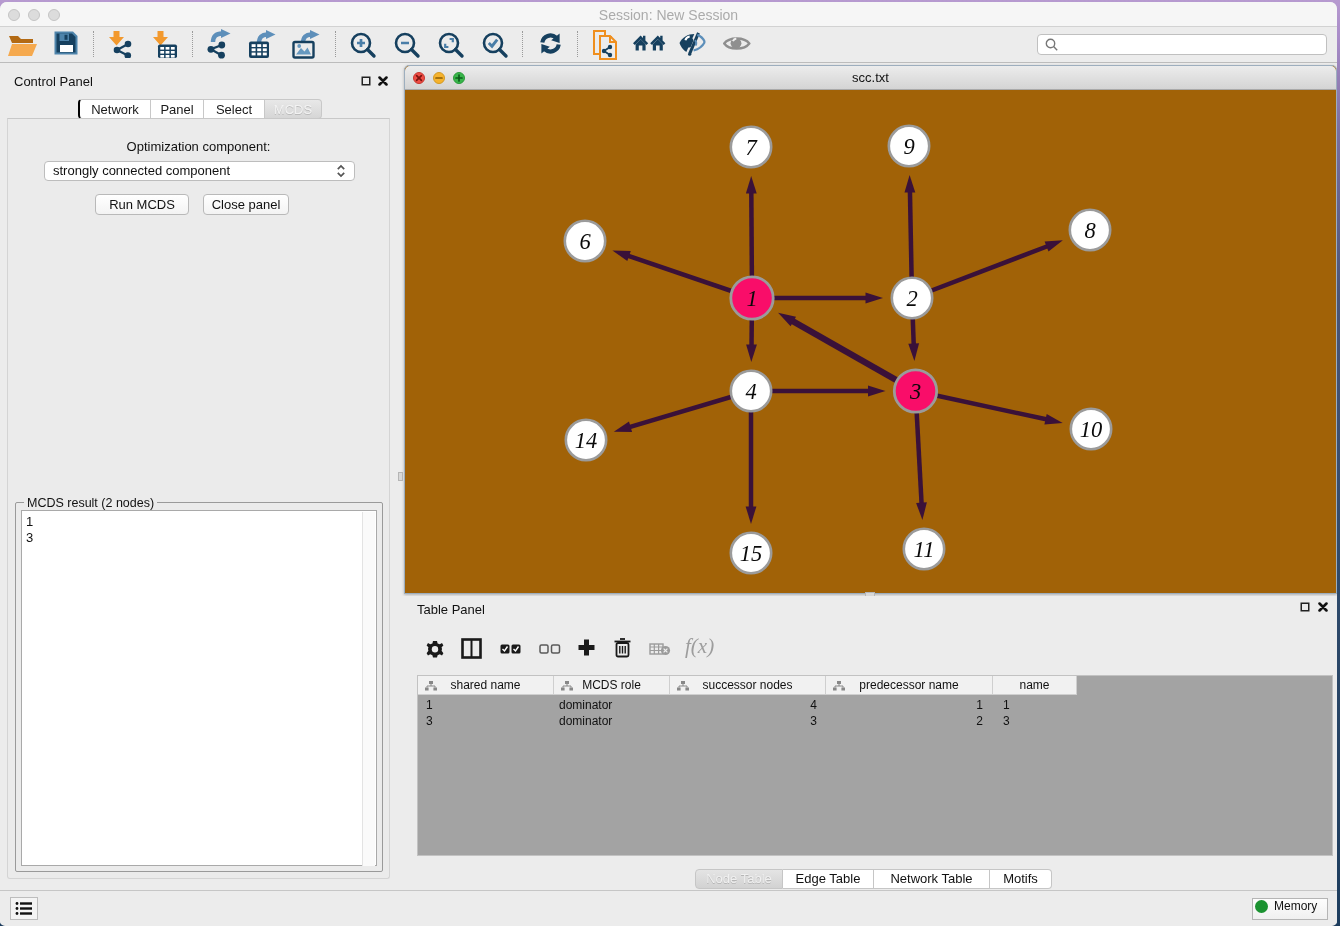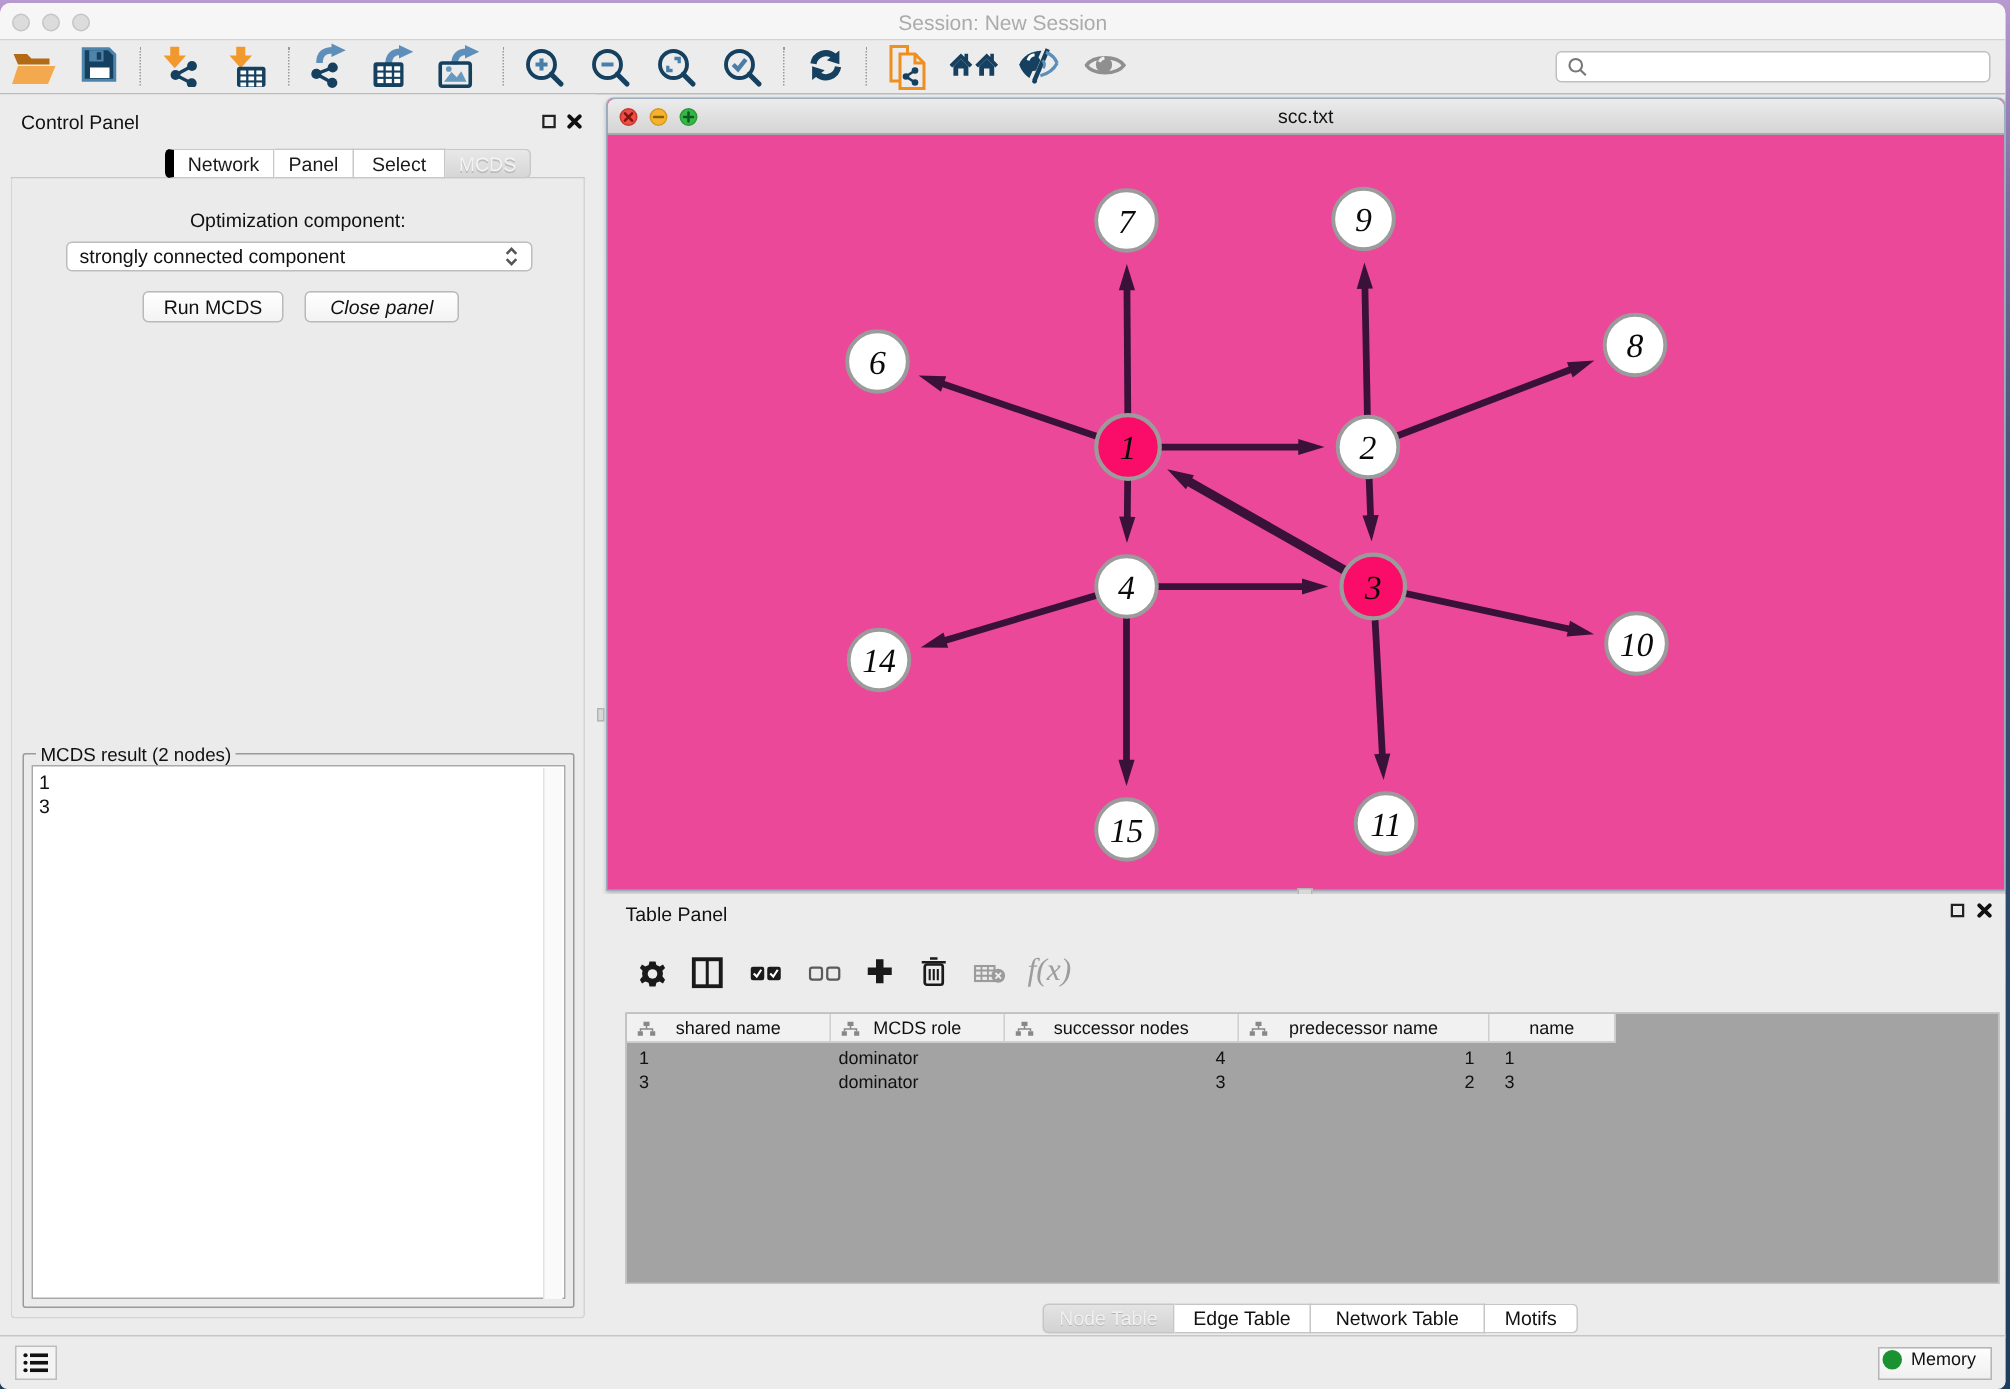--- a/index.html
+++ b/index.html
@@ -16,32 +16,32 @@
   .sep { position:absolute; top:4px; height:26px; width:0; border-left:1px dotted #9a9a9a; }
   .ticon { position:absolute; top:3px; }
   #searchbox { position:absolute; left:1037px; top:7px; width:290px; height:21px; background:#fff; border:1px solid #c0c0c0; border-radius:4px; }
   
   #cpanel { position:absolute; left:0; top:61px; width:397px; height:829px; background:#ececec; }
   #cp-title { position:absolute; left:14px; top:11px; font-size:13px; color:#111; }
   .winbtn { position:absolute; top:11px; font-size:12px; color:#111; }
   #cp-content { position:absolute; left:7px; top:55px; width:383px; height:761px; background:#ebebeb; border:1px solid #d4d4d4; border-top:1px solid #c8c8c8; border-radius:0 0 3px 3px; }
   .tabrow { position:absolute; display:flex; }
   .tab { height:20px; font-size:13px; color:#1a1a1a; background:#fff; border:1px solid #c8c8c8; border-left:none; display:flex; align-items:center; justify-content:center; }
-  .tab.first { border-left:6px solid #000000; border-radius:4px 0 0 4px;margin-left:32px; }
+  .tab.first { border-left:2px solid #000000; border-radius:4px 0 0 4px; }
   .tab.last { border-radius:0 4px 4px 0; }
   .tab.sel { background:linear-gradient(#e8e8e8,#d6d6d6); color:#f3f3f3; text-shadow:0 1px 0 #bbb; }
   #opt-label { position:absolute; left:0; top:76px; width:397px; text-align:center; font-size:13px; color:#111; }
   #dropdown { position:absolute; left:44px; top:98px; width:311px; height:20px; background:#fff; border:1px solid #bdbdbd; border-radius:4px; font-size:13px; color:#111; line-height:18px; padding-left:8px; }
   .btn { position:absolute; height:21px; background:linear-gradient(#ffffff,#f3f3f3); border:1px solid #b9b9b9; border-radius:4px; font-size:13px; color:#111; text-align:center; line-height:19px; }
   #fieldset { position:absolute; left:15px; top:439px; width:368px; height:370px; border:1px solid #9a9a9a; border-radius:2px; }
   #fs-label { position:absolute; left:8px; top:-7px; background:#ebebeb; padding:0 3px; font-size:12.5px; color:#111; }
   #fs-white { position:absolute; left:5px; top:7px; width:356px; height:356px; background:#fff; border:1px solid #a9a9a9; font-size:13px; color:#111; }
   #fs-scroll { position:absolute; right:1px; top:1px; width:13px; height:354px; background:#fafafa; border-left:1px solid #e3e3e3; }
   
-  #netwin { position:absolute; left:404px; top:63px; width:933px; height:529px; background:#ec4899; border:1px solid #9daebe; border-radius:5px 5px 0 0; box-shadow:0 1px 3px rgba(0,0,0,0.25); }
+  #netwin { position:absolute; left:404px; top:63px; width:933px; height:529px; background:#a16207; border:1px solid #9daebe; border-radius:5px 5px 0 0; box-shadow:0 1px 3px rgba(0,0,0,0.25); }
   #net-tbar { position:absolute; left:0; top:0; width:931px; height:24px; background:linear-gradient(#ececec,#d4d4d4); border-bottom:1px solid #a9a9a9; border-radius:5px 5px 0 0; }
   #net-title { position:absolute; left:0; top:4px; width:931px; text-align:center; font-size:13px; color:#111; }
   .tl2 { position:absolute; top:6px; width:12px; height:12px; border-radius:50%; overflow:hidden; }
   .tl2 svg { position:absolute; left:0; top:0; }
   
   #tpanel { position:absolute; left:397px; top:594px; width:940px; height:296px; background:#ececec; }
   #tp-title { position:absolute; left:20px; top:6px; font-size:13px; color:#111; }
   #tbl { position:absolute; left:20px; top:79px; width:916px; height:181px; background:#a3a3a3; border:1px solid #c2c2c2; }
   .th { position:absolute; top:0; height:19px; background:#f1f1f1; border-right:1px solid #cfcfcf; border-bottom:1px solid #cfcfcf; font-size:12px; color:#111; text-align:center; line-height:19px; }
   .td { position:absolute; font-size:12px; color:#111; height:16px; line-height:16px; }
@@ -206,21 +206,21 @@
       <div class="tab" style="width:61px;">Select</div>
       <div class="tab last sel" style="width:57px;">MCDS</div>
     </div>
     <div id="opt-label">Optimization component:</div>
     <div id="dropdown">strongly connected component
       <svg width="10" height="14" style="position:absolute;right:8px;top:2px;" viewBox="0 0 10 14">
           <path d="M1.8 5.2 L5 1.9 L8.2 5.2 M1.8 8.8 L5 12.1 L8.2 8.8" fill="none" stroke="#555" stroke-width="1.7"></path>
         </svg>
     </div>
     <div class="btn" style="left:95px; top:131px; width:94px;">Run MCDS</div>
-    <div class="btn" style="left:203px; top:131px; width:103px;font-style:italic;">Close panel</div>
+    <div class="btn" style="left:203px; top:131px; width:86px;">Close panel</div>
     <div id="fieldset">
       <div id="fs-label">MCDS result (2 nodes)</div>
       <div id="fs-white">
         <div style="position:absolute;left:4px;top:3px;">1</div>
         <div style="position:absolute;left:4px;top:19px;">3</div>
         <div id="fs-scroll"></div>
       </div>
     </div>
   </div>
   <div id="netwin">

